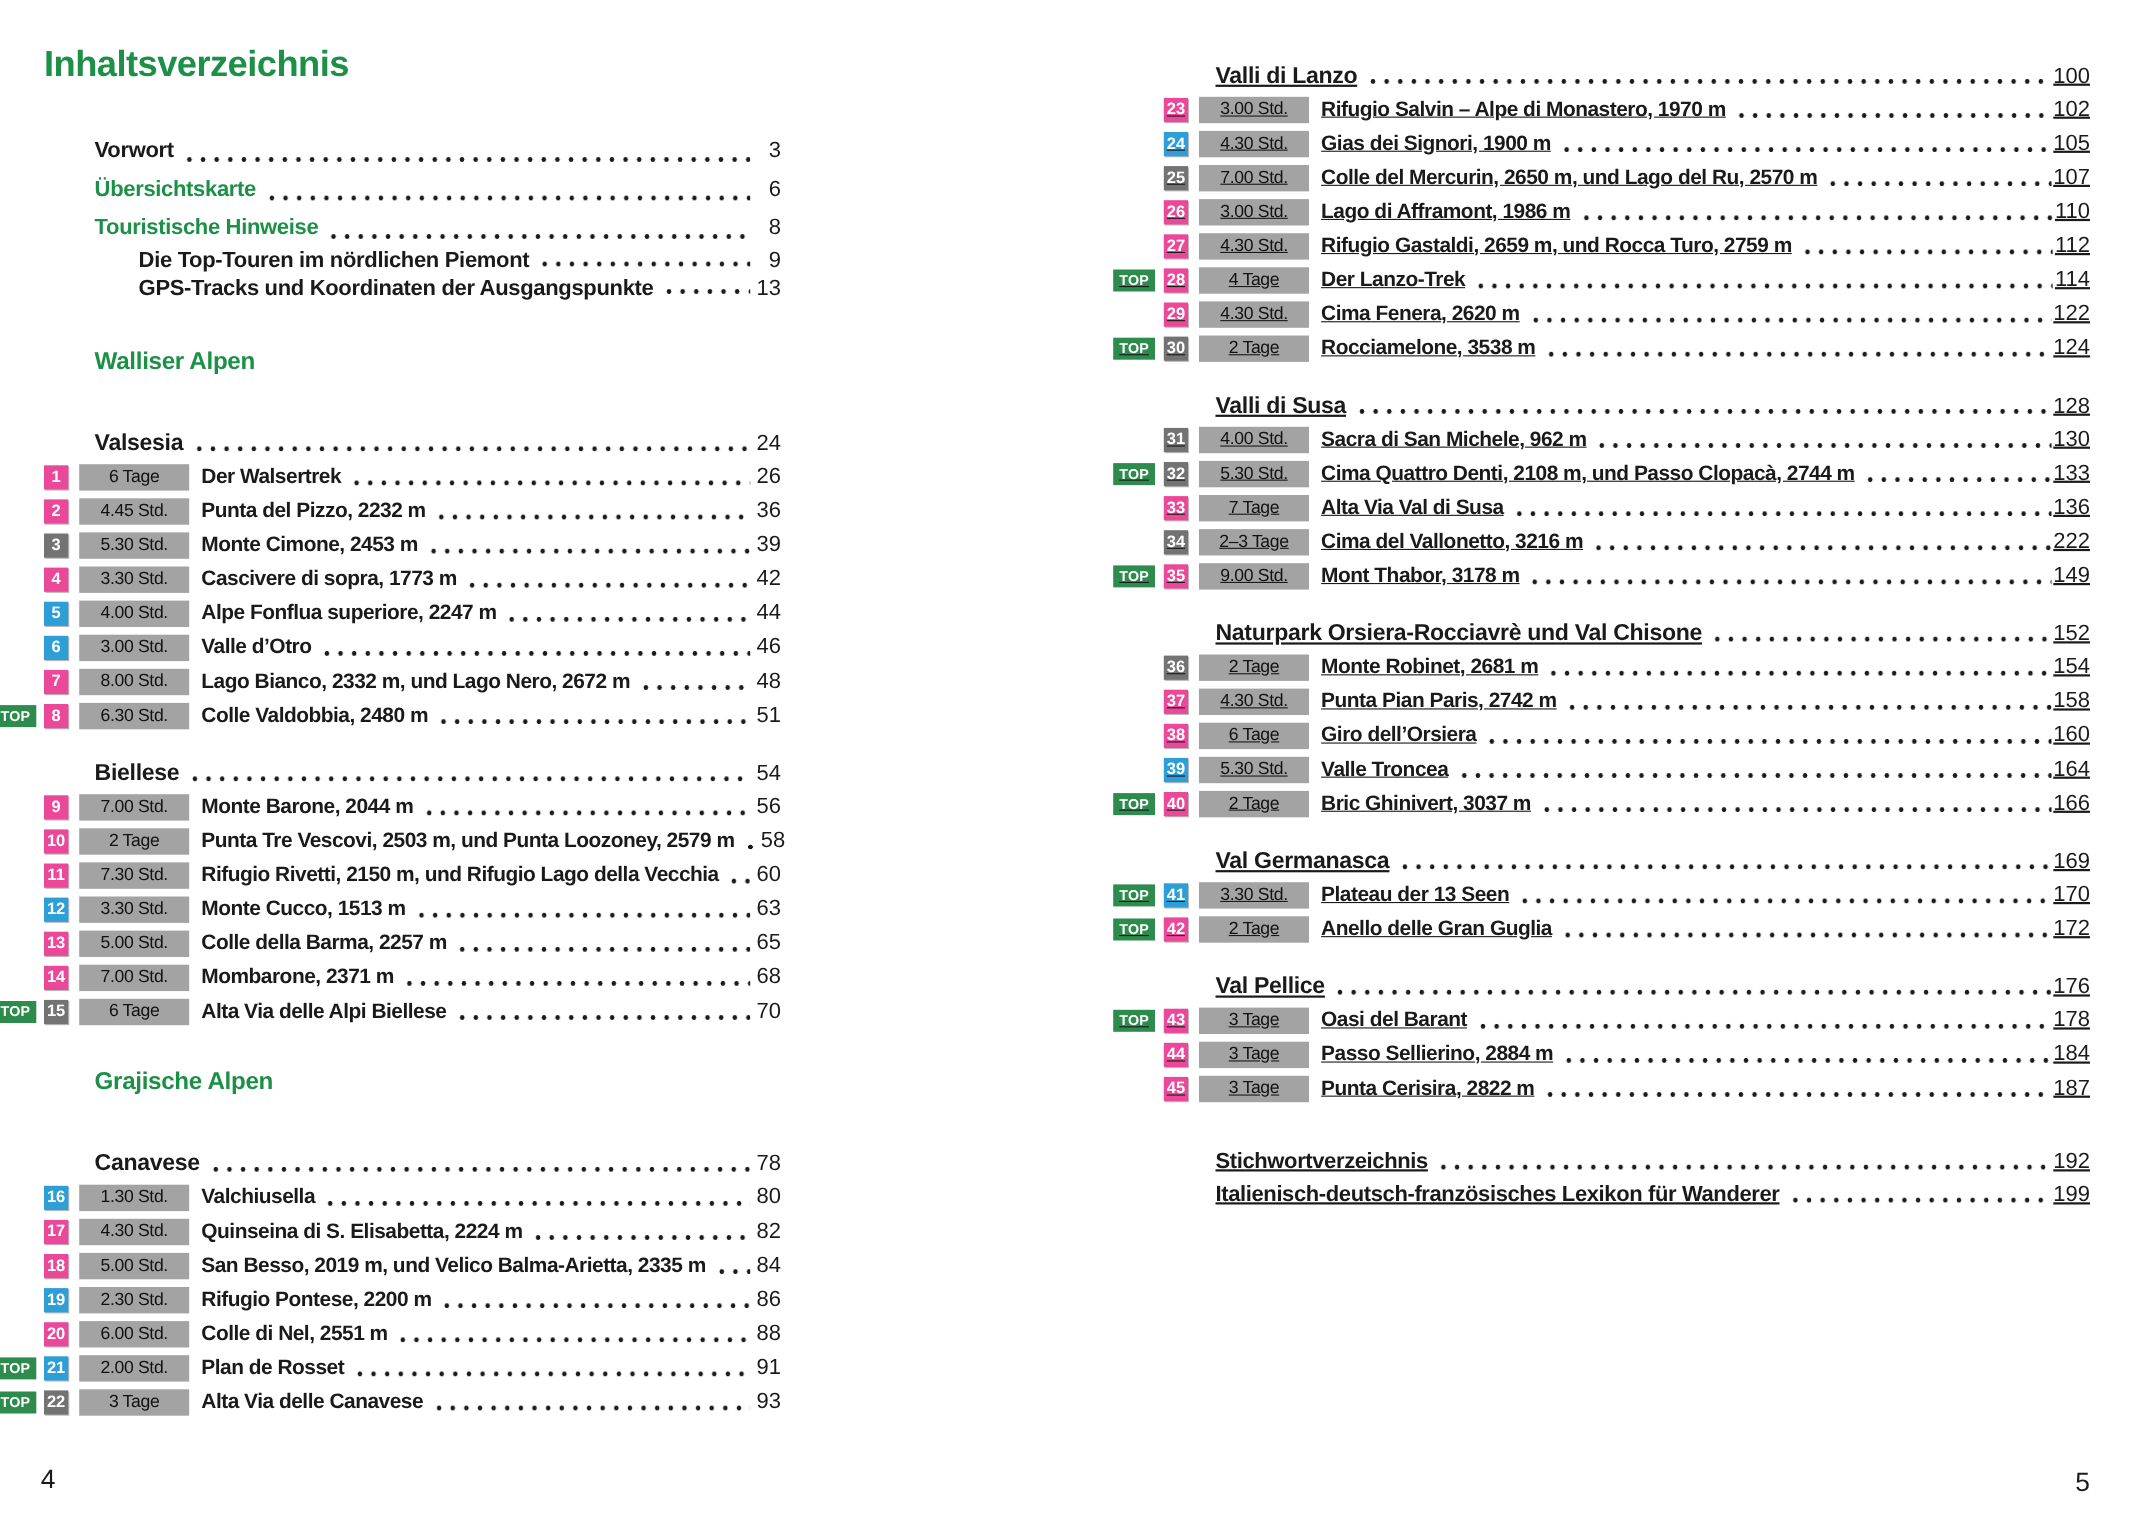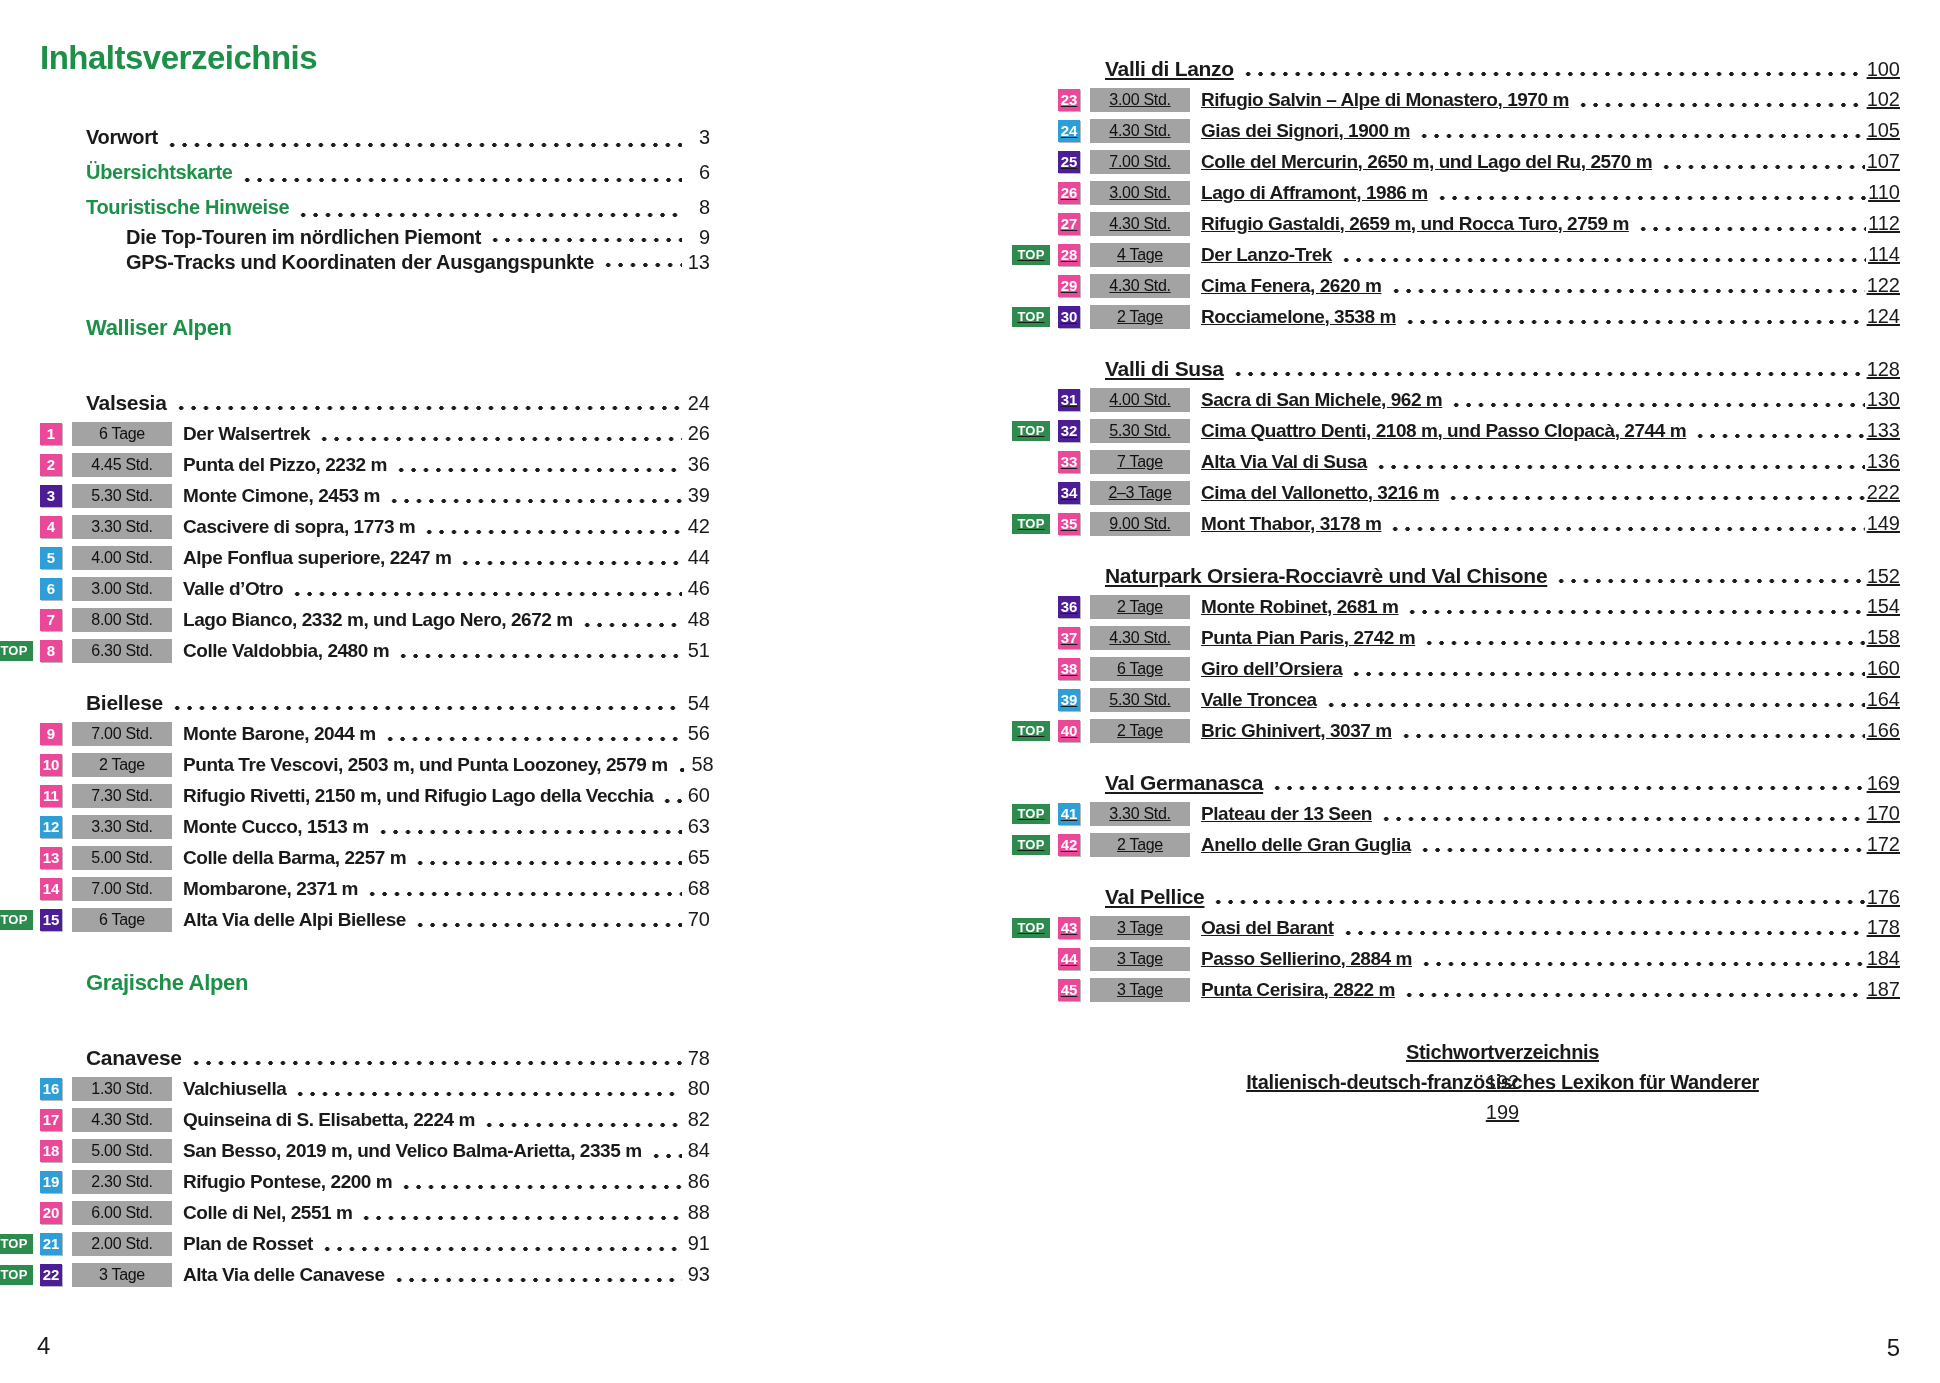--- a/index.html
+++ b/index.html
@@ -45,29 +45,29 @@
   .row-tour{height:31px;}
   .topslot{width:40px;display:flex;align-items:center;overflow:visible;flex:0 0 auto;}
   .page-right .topslot{width:46px;}
   .topbadge{display:inline-flex;align-items:center;justify-content:center;width:38px;height:20px;
             background:#2e8b4e;color:#ffffff;font-size:13px;font-weight:bold;letter-spacing:0.2px;}
   .page-left .topbadge{margin-left:-5px;}
   .numbadge{flex:0 0 auto;width:22px;height:22px;display:inline-flex;align-items:center;justify-content:center;
             color:#ffffff;font-size:15px;font-weight:bold;box-shadow:1px 1px 0 rgba(0,0,0,0.28);}
   .b-red{background:#ec4899;}
   .b-blue{background:#2e9fd6;}
-  .b-black{background:#4c1d95;}
+  .b-black{background:#737373;}
   .time{flex:0 0 auto;width:100px;height:24px;margin-left:10px;background:#a3a3a3;
         display:inline-flex;align-items:center;justify-content:center;
         font-size:16px;font-weight:400;color:#111;letter-spacing:-0.3px;white-space:nowrap;}
   .ttl{margin-left:11px;font-size:19px;font-weight:bold;white-space:nowrap;letter-spacing:-0.45px;}
 
   
   .endlist{margin:36px 0 0 93px;}
-  .endlist .row{height:30px;flex-direction:column;}
+  .endlist .row{height:30px;}
   .endlist .elabel{font-size:20px;font-weight:bold;white-space:nowrap;letter-spacing:-0.35px;}
 
   .pagenum{position:absolute;font-size:24px;color:#1a1a1a;}
   .pn-left{left:37px;top:1332px;}
   .pn-right{left:1012px;width:888px;text-align:right;top:1334px;}
 </style>
 </head>
 <body>
 
 <div class="sheet">

